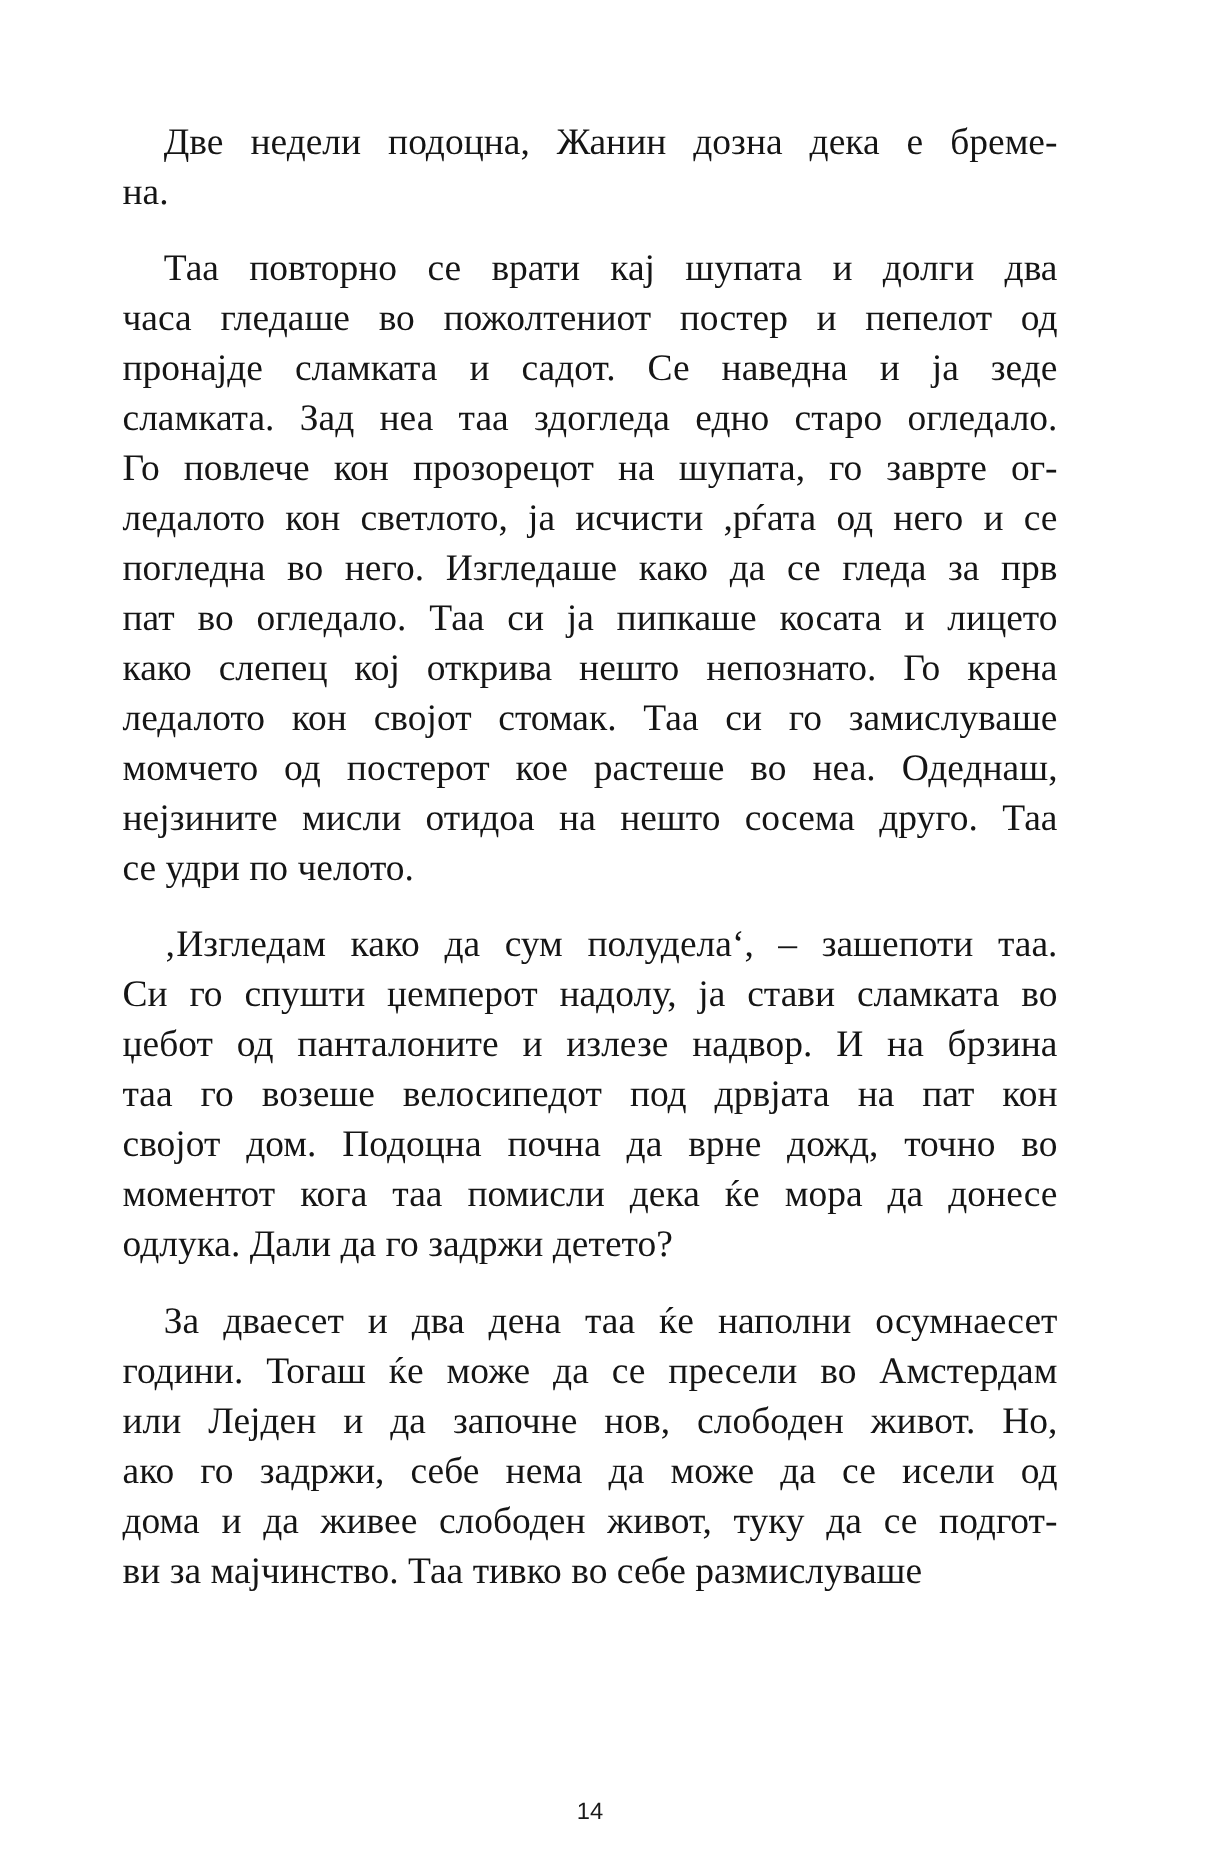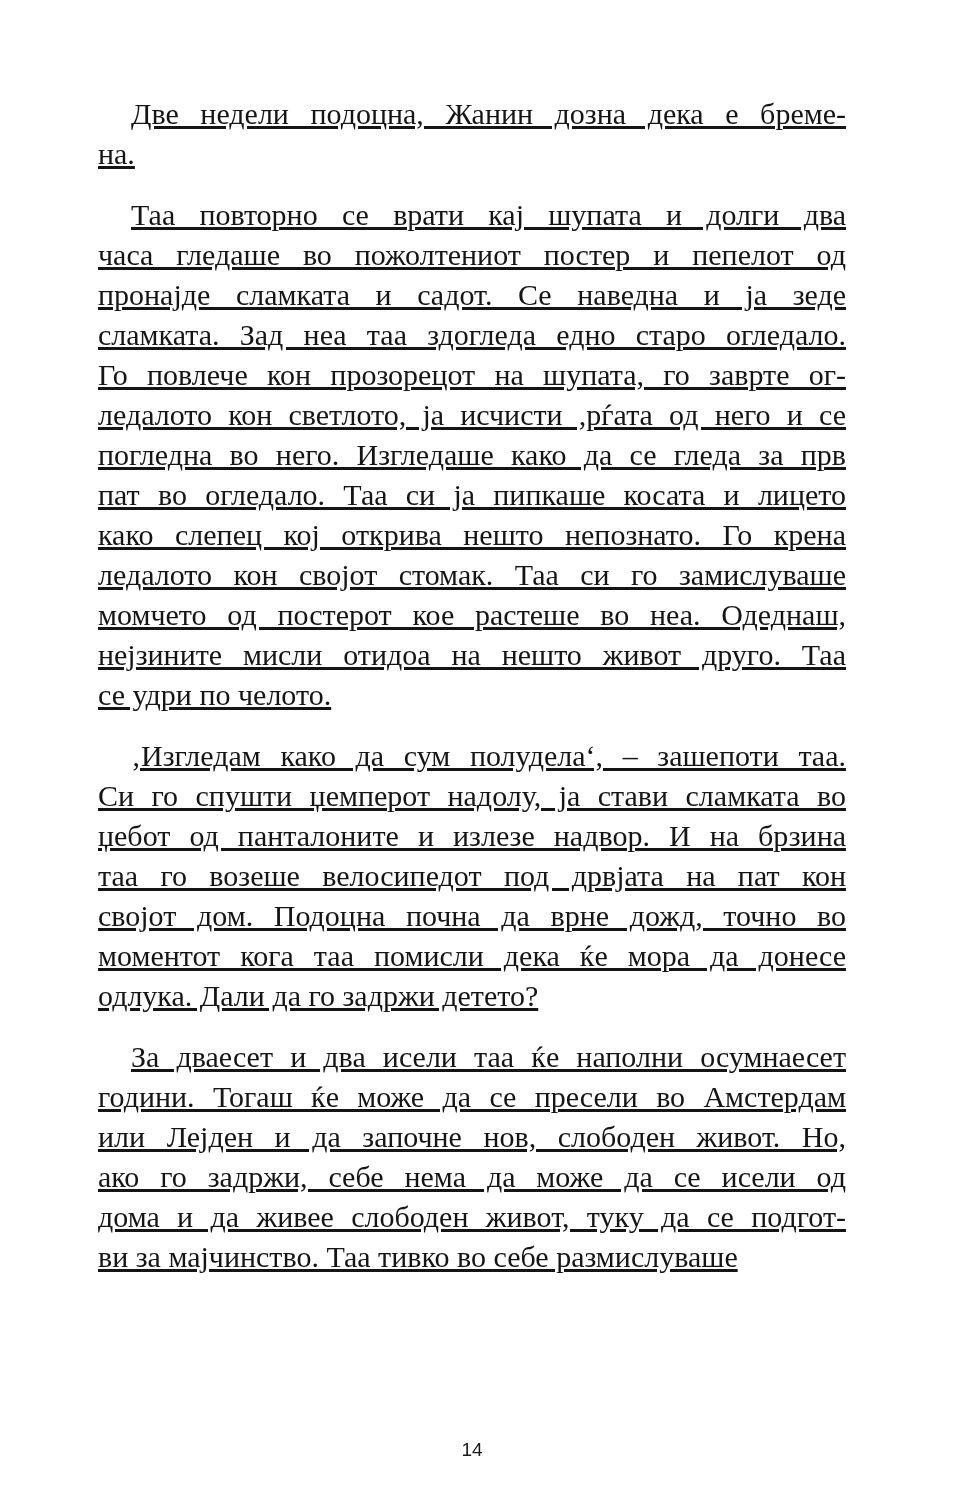--- a/index.html
+++ b/index.html
@@ -23,21 +23,20 @@
   .text-block {
     position: absolute;
     left: 98px;
     top: 94px;
     width: 748px;
     font-size: 30px;
     line-height: 40px;
   }
   .paragraph {
     margin: 0 0 21px 0;
-    text-decoration: underline;
   }
   .paragraph:last-child {
     margin-bottom: 0;
   }
   .line {
     text-align: justify;
     text-align-last: justify;
     white-space: normal;
   }
   .line.first {
@@ -72,34 +71,34 @@
         <div class="line">часа гледаше во пожолтениот постер и пепелот од</div>
         <div class="line">пронајде сламката и садот. Се наведна и ја зеде</div>
         <div class="line">сламката. Зад неа таа здогледа едно старо огледало.</div>
         <div class="line">Го повлече кон прозорецот на шупата, го заврте ог-</div>
         <div class="line">ледалото кон светлото, ја исчисти ,рѓата од него и се</div>
         <div class="line">погледна во него. Изгледаше како да се гледа за прв</div>
         <div class="line">пат во огледало. Таа си ја пипкаше косата и лицето</div>
         <div class="line">како слепец кој открива нешто непознато. Го крена</div>
         <div class="line">ледалото кон својот стомак. Таа си го замислуваше</div>
         <div class="line">момчето од постерот кое растеше во неа. Одеднаш,</div>
-        <div class="line">нејзините мисли отидоа на нешто живот друго. Таа</div>
+        <div class="line">нејзините мисли отидоа на нешто сосема друго. Таа</div>
         <div class="line last">се удри по челото.</div>
       </div>
       <div class="paragraph">
         <div class="line first">‚Изгледам како да сум полудела‘, – зашепоти таа.</div>
         <div class="line">Си го спушти џемперот надолу, ја стави сламката во</div>
         <div class="line">џебот од панталоните и излезе надвор. И на брзина</div>
         <div class="line">таа го возеше велосипедот под дрвјата на пат кон</div>
         <div class="line">својот дом. Подоцна почна да врне дожд, точно во</div>
         <div class="line">моментот кога таа помисли дека ќе мора да донесе</div>
         <div class="line last">одлука. Дали да го задржи детето?</div>
       </div>
       <div class="paragraph">
-        <div class="line first">За дваесет и два исели таа ќе наполни осумнаесет</div>
+        <div class="line first">За дваесет и два дена таа ќе наполни осумнаесет</div>
         <div class="line">години. Тогаш ќе може да се пресели во Амстердам</div>
         <div class="line">или Лејден и да започне нов, слободен живот. Но,</div>
         <div class="line">ако го задржи, себе нема да може да се исели од</div>
         <div class="line">дома и да живее слободен живот, туку да се подгот-</div>
         <div class="line last">ви за мајчинство. Таа тивко во себе размислуваше</div>
       </div>
     </div>
   <div class="page-number">14</div>
 </div>
 

